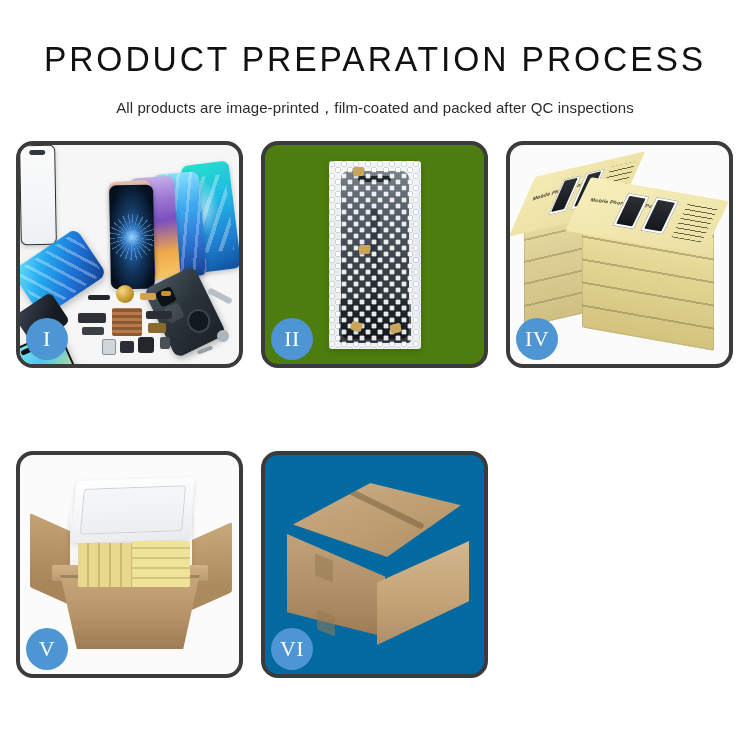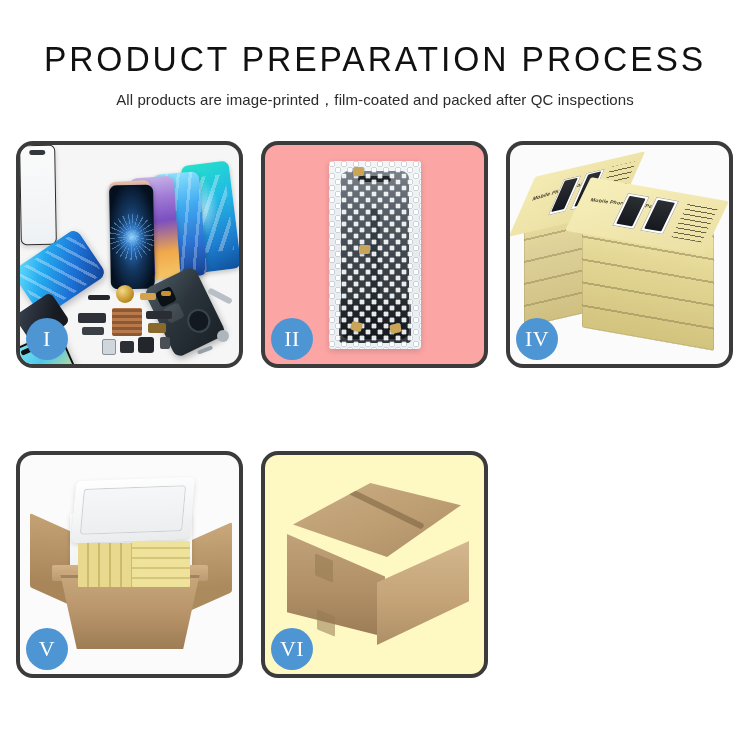--- a/index.html
+++ b/index.html
@@ -15,21 +15,21 @@
   .header{position:absolute;left:0;top:0;width:750px;text-align:center;}
   .title{
     margin:0;padding-top:41px;
     font-family:"Liberation Sans","DejaVu Sans",sans-serif;
     font-size:35px;font-weight:400;color:#111111;
     letter-spacing:3.0px;line-height:1;
     transform:scaleX(0.96);transform-origin:center;
     white-space:nowrap;
   }
   .subtitle{
-    margin:0;padding-top:16px;
+    margin:8px;padding-top:16px;
     font-size:15px;font-weight:400;color:#2b2b2b;
     letter-spacing:0.1px;line-height:1;white-space:nowrap;
   }
 
   
   .grid{
     position:absolute;left:16px;top:141px;
     width:718px;height:556px;
     display:grid;
     grid-template-columns:repeat(3,227px);
@@ -162,21 +162,21 @@
   .pt9{left:128px;top:178px;width:18px;height:10px;background:#8a6a2c;}
   .pt10{left:82px;top:194px;width:12px;height:14px;background:#cfd6dc;border:1px solid #8a9298;border-radius:2px;}
   .pt11{left:100px;top:196px;width:14px;height:12px;background:#2b2f35;}
   .pt12{left:118px;top:192px;width:16px;height:16px;border-radius:3px;background:#23272c;}
   .pt13{left:140px;top:192px;width:10px;height:12px;background:#4a4f56;}
   .pt14{right:6px;top:148px;width:26px;height:6px;background:#b8bfc6;transform:rotate(28deg);border-radius:3px;}
   .pt15{right:10px;bottom:22px;width:12px;height:12px;background:#aeb6bd;border-radius:50%;}
   .pt16{right:26px;bottom:12px;width:16px;height:4px;background:#98a0a7;transform:rotate(-20deg);}
 
   
-  .p2{background:#fca5a5;}
+  .p2{background:#4d7c0f;}
   .bagwrap{position:absolute;left:50%;top:50%;transform:translate(-50%,-50%);
     width:92px;height:188px;}
   .bag{position:absolute;inset:0;border-radius:3px;
     background:linear-gradient(180deg,#f3f5f6 0%,#e7ebee 50%,#eef1f3 100%);
     box-shadow:0 2px 6px rgba(0,0,0,.16);}
   .bubbles{position:absolute;inset:0;border-radius:3px;
     background-image:
       radial-gradient(circle at 3px 3px, rgba(255,255,255,.95) 0 2.3px, rgba(170,185,195,.55) 2.4px 3.0px, rgba(0,0,0,0) 3.1px),
       radial-gradient(circle at 9px 9px, rgba(255,255,255,.95) 0 2.3px, rgba(170,185,195,.55) 2.4px 3.0px, rgba(0,0,0,0) 3.1px);
     background-size:12px 12px,12px 12px;
@@ -294,21 +294,21 @@
     box-shadow:inset 0 0 0 1px rgba(200,204,208,.9);}
   .ybars{position:absolute;left:44px;top:66px;width:108px;height:44px;
     background:
       repeating-linear-gradient(90deg,#e8d98e 0 9px,#cbbb6d 9px 11px);
     border-radius:1px;z-index:5;}
   .ybars2{position:absolute;left:98px;top:64px;width:58px;height:46px;
     background:repeating-linear-gradient(0deg,#efe29b 0 8px,#d6c679 8px 10px);
     z-index:6;border-radius:1px;}
 
   
-  .p6{background:#fef9c3;}
+  .p6{background:#0369a1;}
   .c6{position:absolute;left:14px;top:28px;width:192px;height:164px;}
   .c6top{position:absolute;left:14px;top:0;width:168px;height:74px;
     background:linear-gradient(160deg,#cbae85 0%,#bd9d72 55%,#ad8d64 100%);
     clip-path:polygon(46% 0,100% 30%,56% 100%,0 56%);}
   .c6seam{position:absolute;left:26%;top:28%;width:54%;height:6px;
     background:rgba(120,96,62,.55);transform:rotate(26deg);border-radius:3px;}
   .c6left{position:absolute;left:8px;top:42px;width:98px;height:112px;
     background:linear-gradient(180deg,#c3a47c 0%,#b08f66 60%,#9b7c56 100%);
     clip-path:polygon(0 8%,100% 46%,100% 100%,0 78%);}
   .c6right{position:absolute;left:98px;top:58px;width:92px;height:104px;

